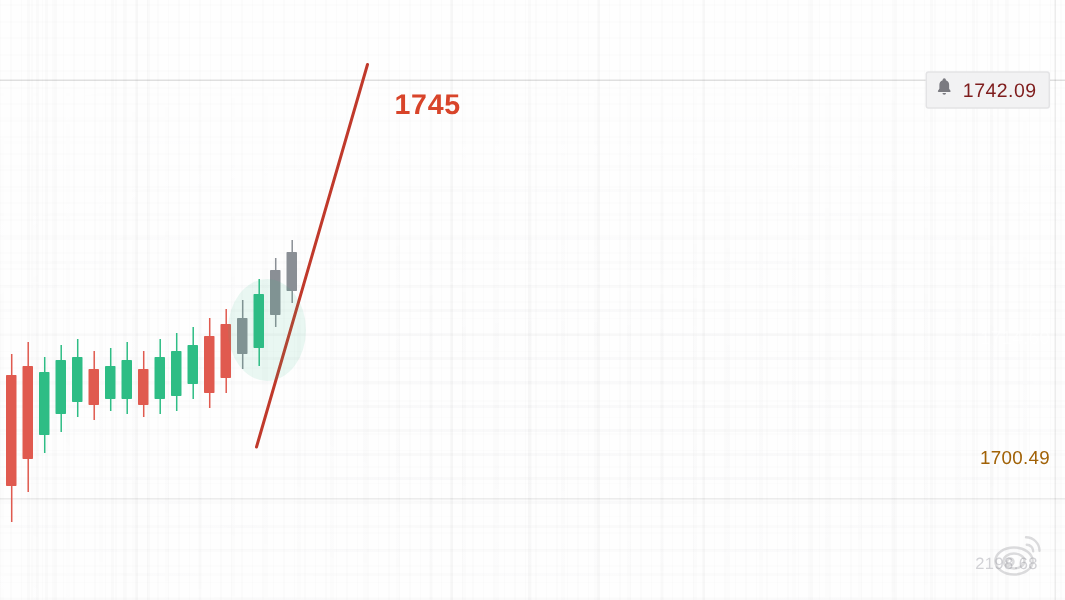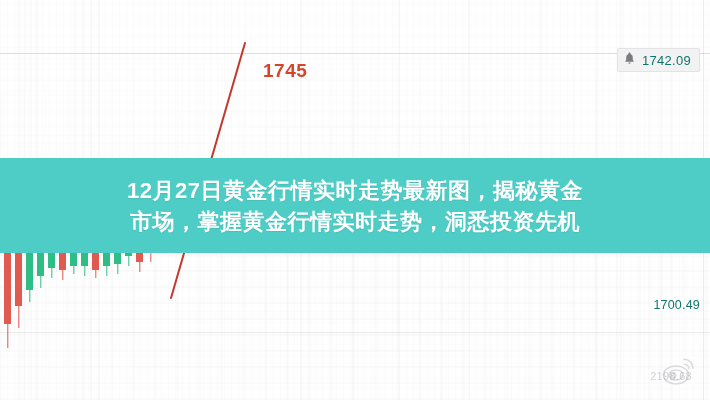--- a/index.html
+++ b/index.html
@@ -61,36 +61,36 @@
 
   
   .price-label{
     position:absolute;right:10px;
     font-size:12.5px;
     color:#9a9a9e;
     letter-spacing:.2px;
     white-space:nowrap;
     transform:translateY(-50%);
   }
-  .price-label.ghost{color:#0f766e;}
+  .price-label.ghost{color:#a16207;}
   .price-label.over-band{color:rgba(255,255,255,.55);}
 
   
   .alert-chip{
     position:absolute;right:10px;top:60px;
     display:flex;align-items:center;gap:6px;
     background:#f2f2f3;
     border:1px solid #e3e3e5;
     border-radius:2px;
     padding:2px 8px 2px 5px;
     transform:translateY(-50%);
   }
   .alert-chip .bell{display:block;}
   .alert-chip .val{
-    font-size:13px;color:#0f766e;letter-spacing:.3px;text-align:right;
+    font-size:13px;color:#7f1d1d;letter-spacing:.3px;text-align:right;
   }
 
   
   .last-price{
     position:absolute;right:6px;top:155px;
     transform:translateY(-50%);
     background:#2eb086;
     color:#ffffff;
     font-size:13px;
     letter-spacing:.3px;
@@ -299,24 +299,20 @@
         </svg>
       </span>
       <span class="val">1742.09</span>
     </div>
 
 
     <div class="price-label over-band" style="top:225px;">1714.60</div>
     <div class="price-label ghost" style="top:305px;">1700.49</div>
   </div>
 
-  <div class="title-band">
-    <div class="line">12月27日黄金行情实时走势最新图，揭秘黄金</div>
-    <div class="line">市场，掌握黄金行情实时走势，洞悉投资先机</div>
-  </div>
 
   <div class="wm-sub">2198.68</div>
   <div class="watermark">
     <span class="wm-logo">
       <svg width="34" height="30" viewBox="0 0 34 30" fill="none" stroke="#8e8e93" stroke-width="1.6">
         <ellipse cx="14" cy="19" rx="12.5" ry="9"></ellipse>
         <ellipse cx="14" cy="19" rx="7" ry="5"></ellipse>
         <circle cx="11.5" cy="19.5" r="2.2"></circle>
         <path d="M22 3.2c5 0 9 4 9 9" stroke-linecap="round"></path>
         <path d="M22.5 8.2c2.4 0 4.3 1.9 4.3 4.3" stroke-linecap="round"></path>

